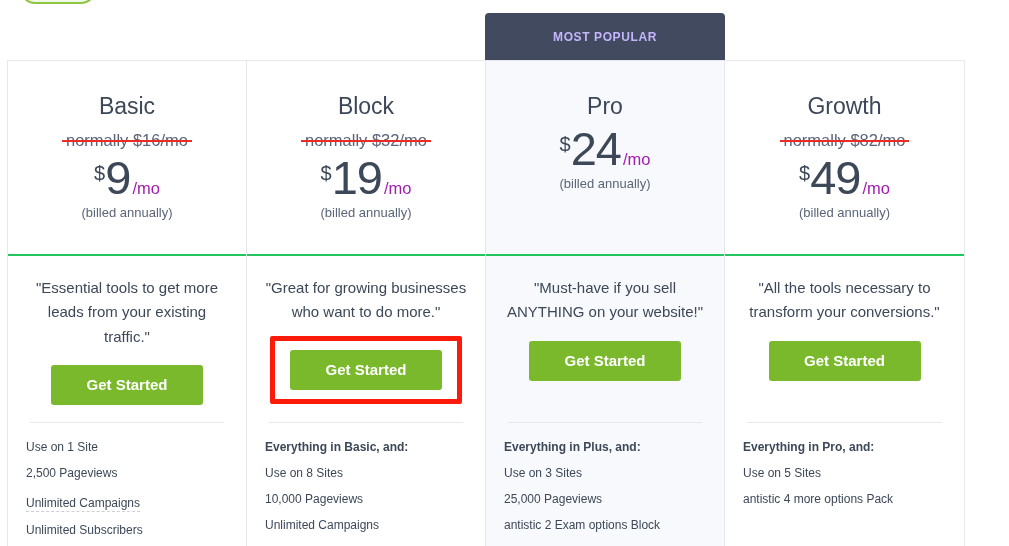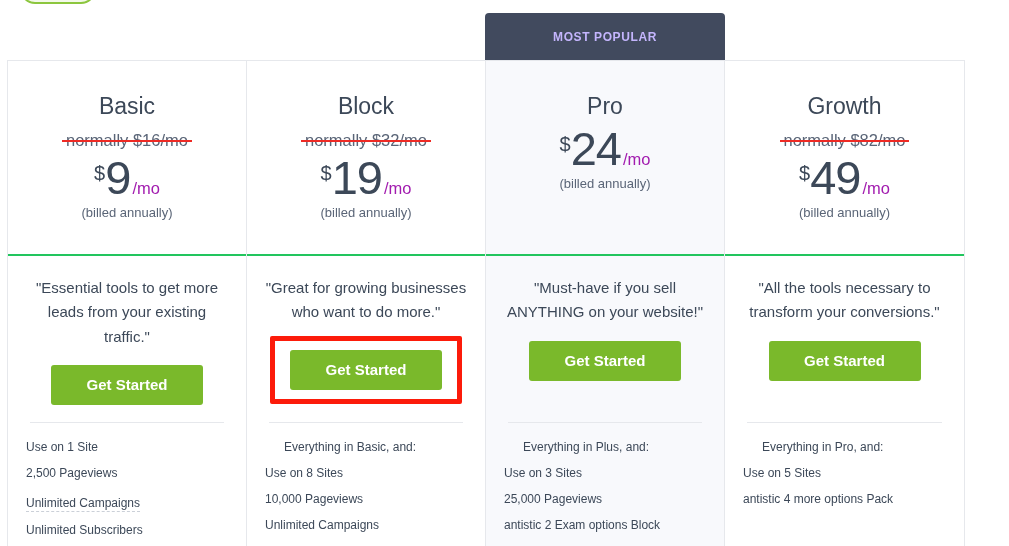--- a/index.html
+++ b/index.html
@@ -186,21 +186,21 @@
     background: #e6e8ec;
     margin: 0 4px 18px;
   }
   .feat {
     font-size: 12px;
     line-height: 1;
     color: #3c4858;
     padding-bottom: 14px;
     white-space: nowrap;
   }
-  .feat.head { font-weight: normal; margin-left: 19px; }
+  .feat.head { font-weight: bold; }
   .feat.dashed {
     border-bottom: 1px dashed #cbd0d8;
     display: inline-block;
     padding-bottom: 2px;
     margin-bottom: 12px;
   }
 </style>
 </head>
 <body>
 

